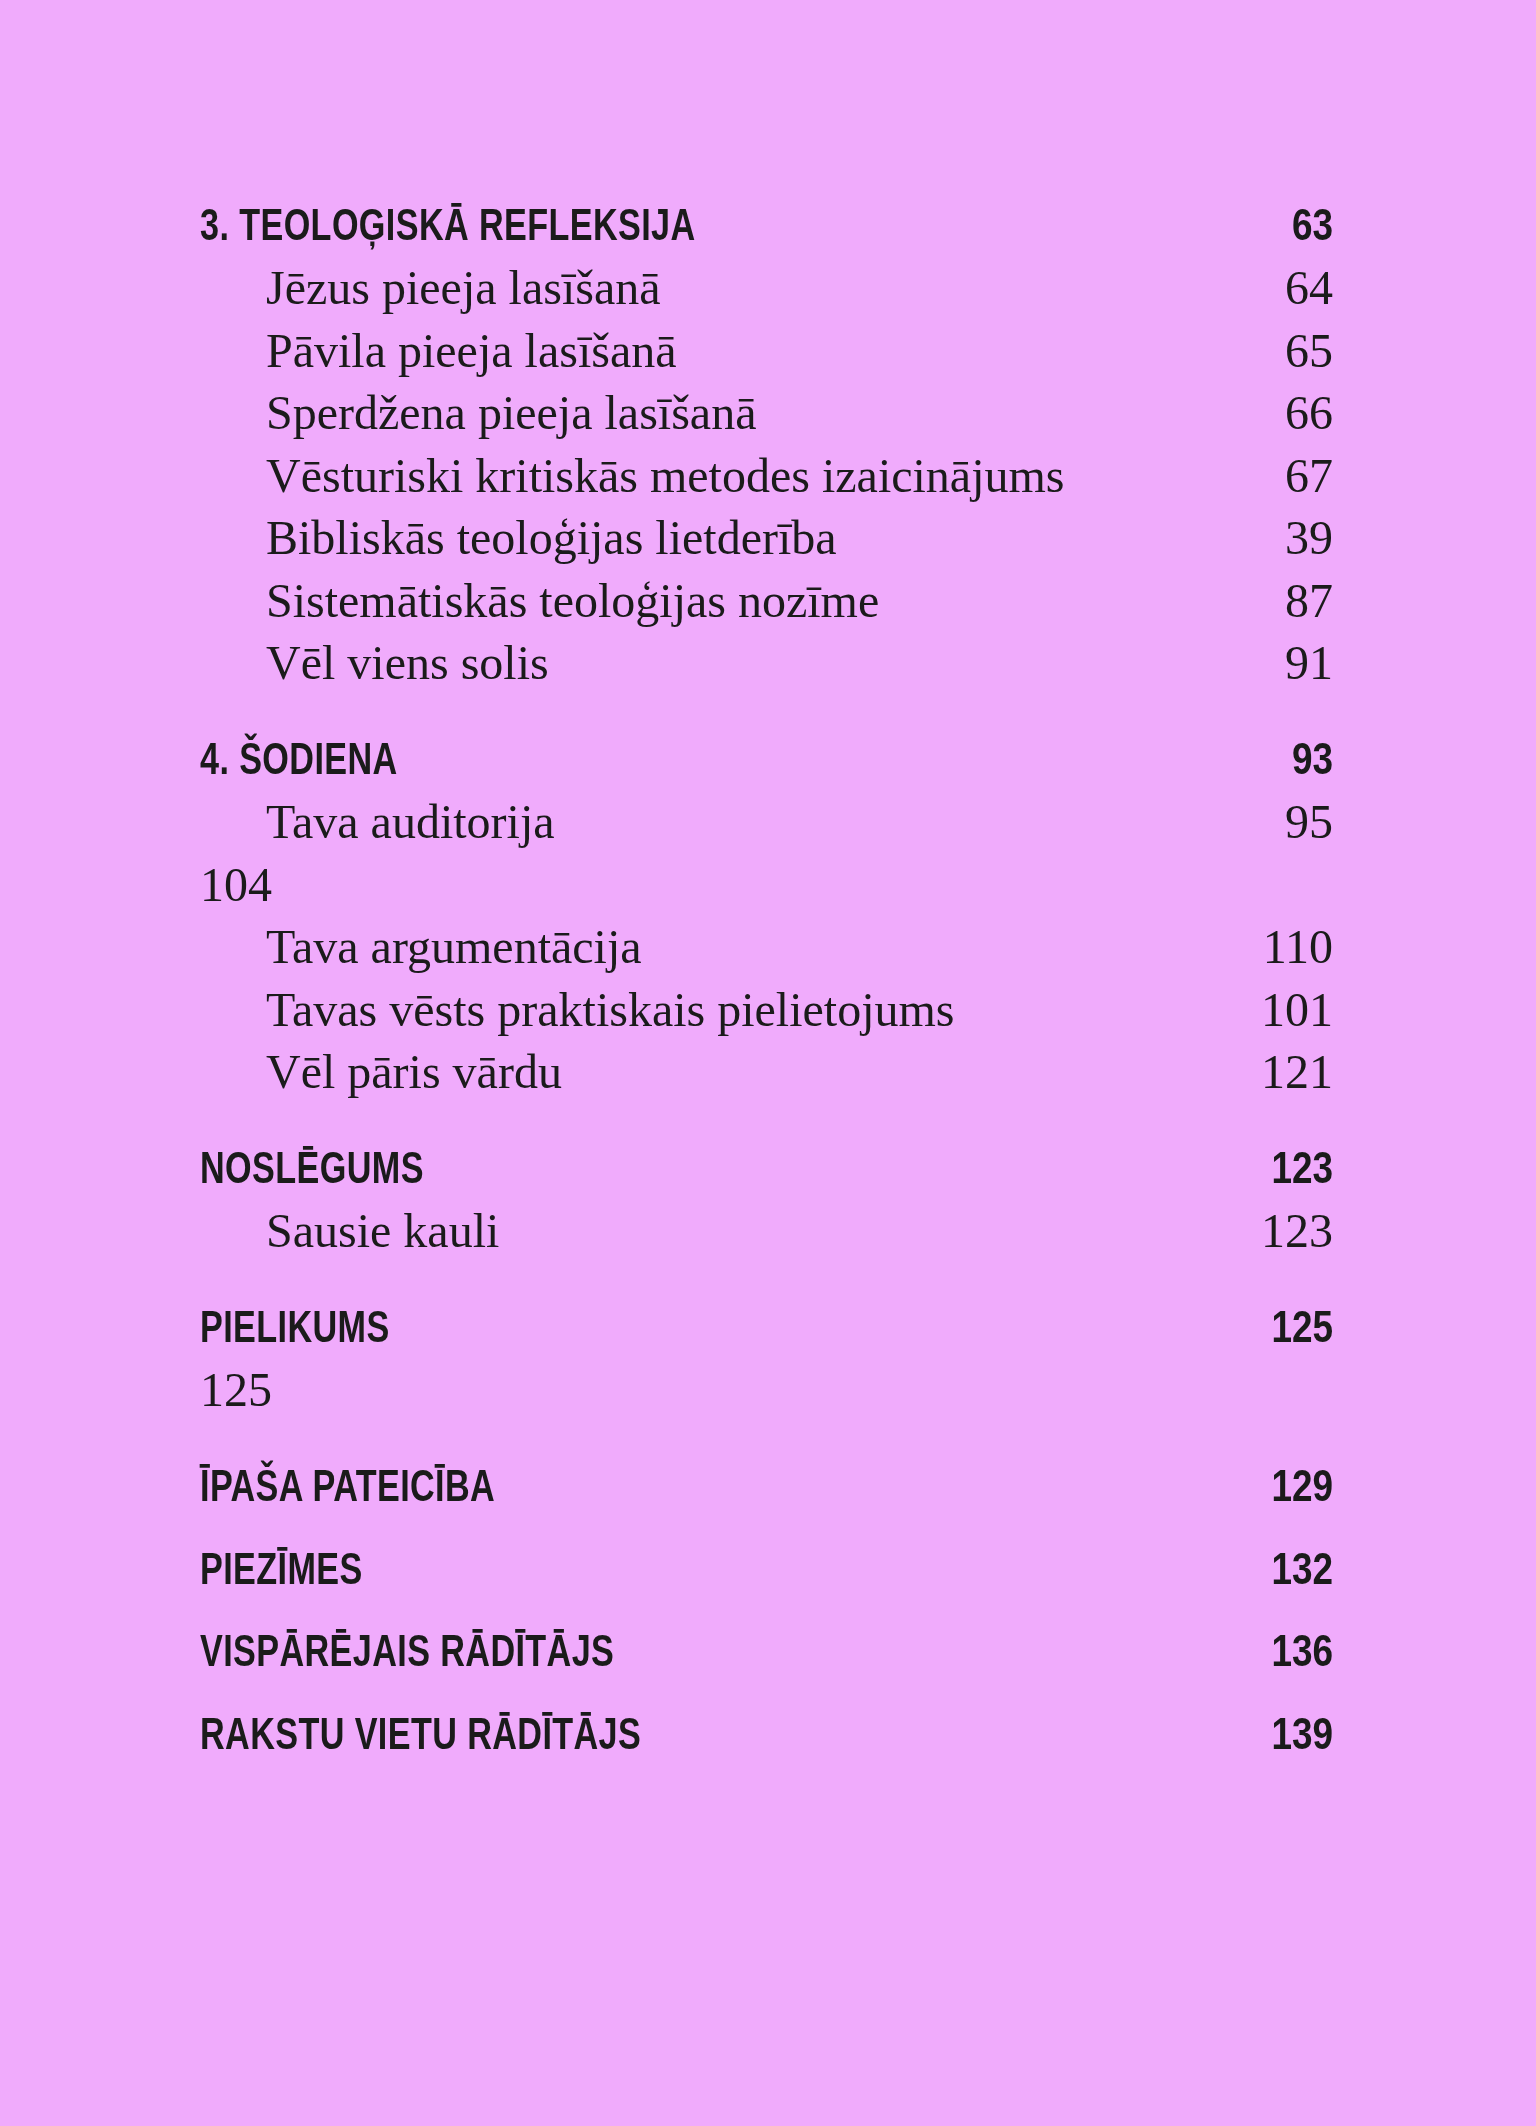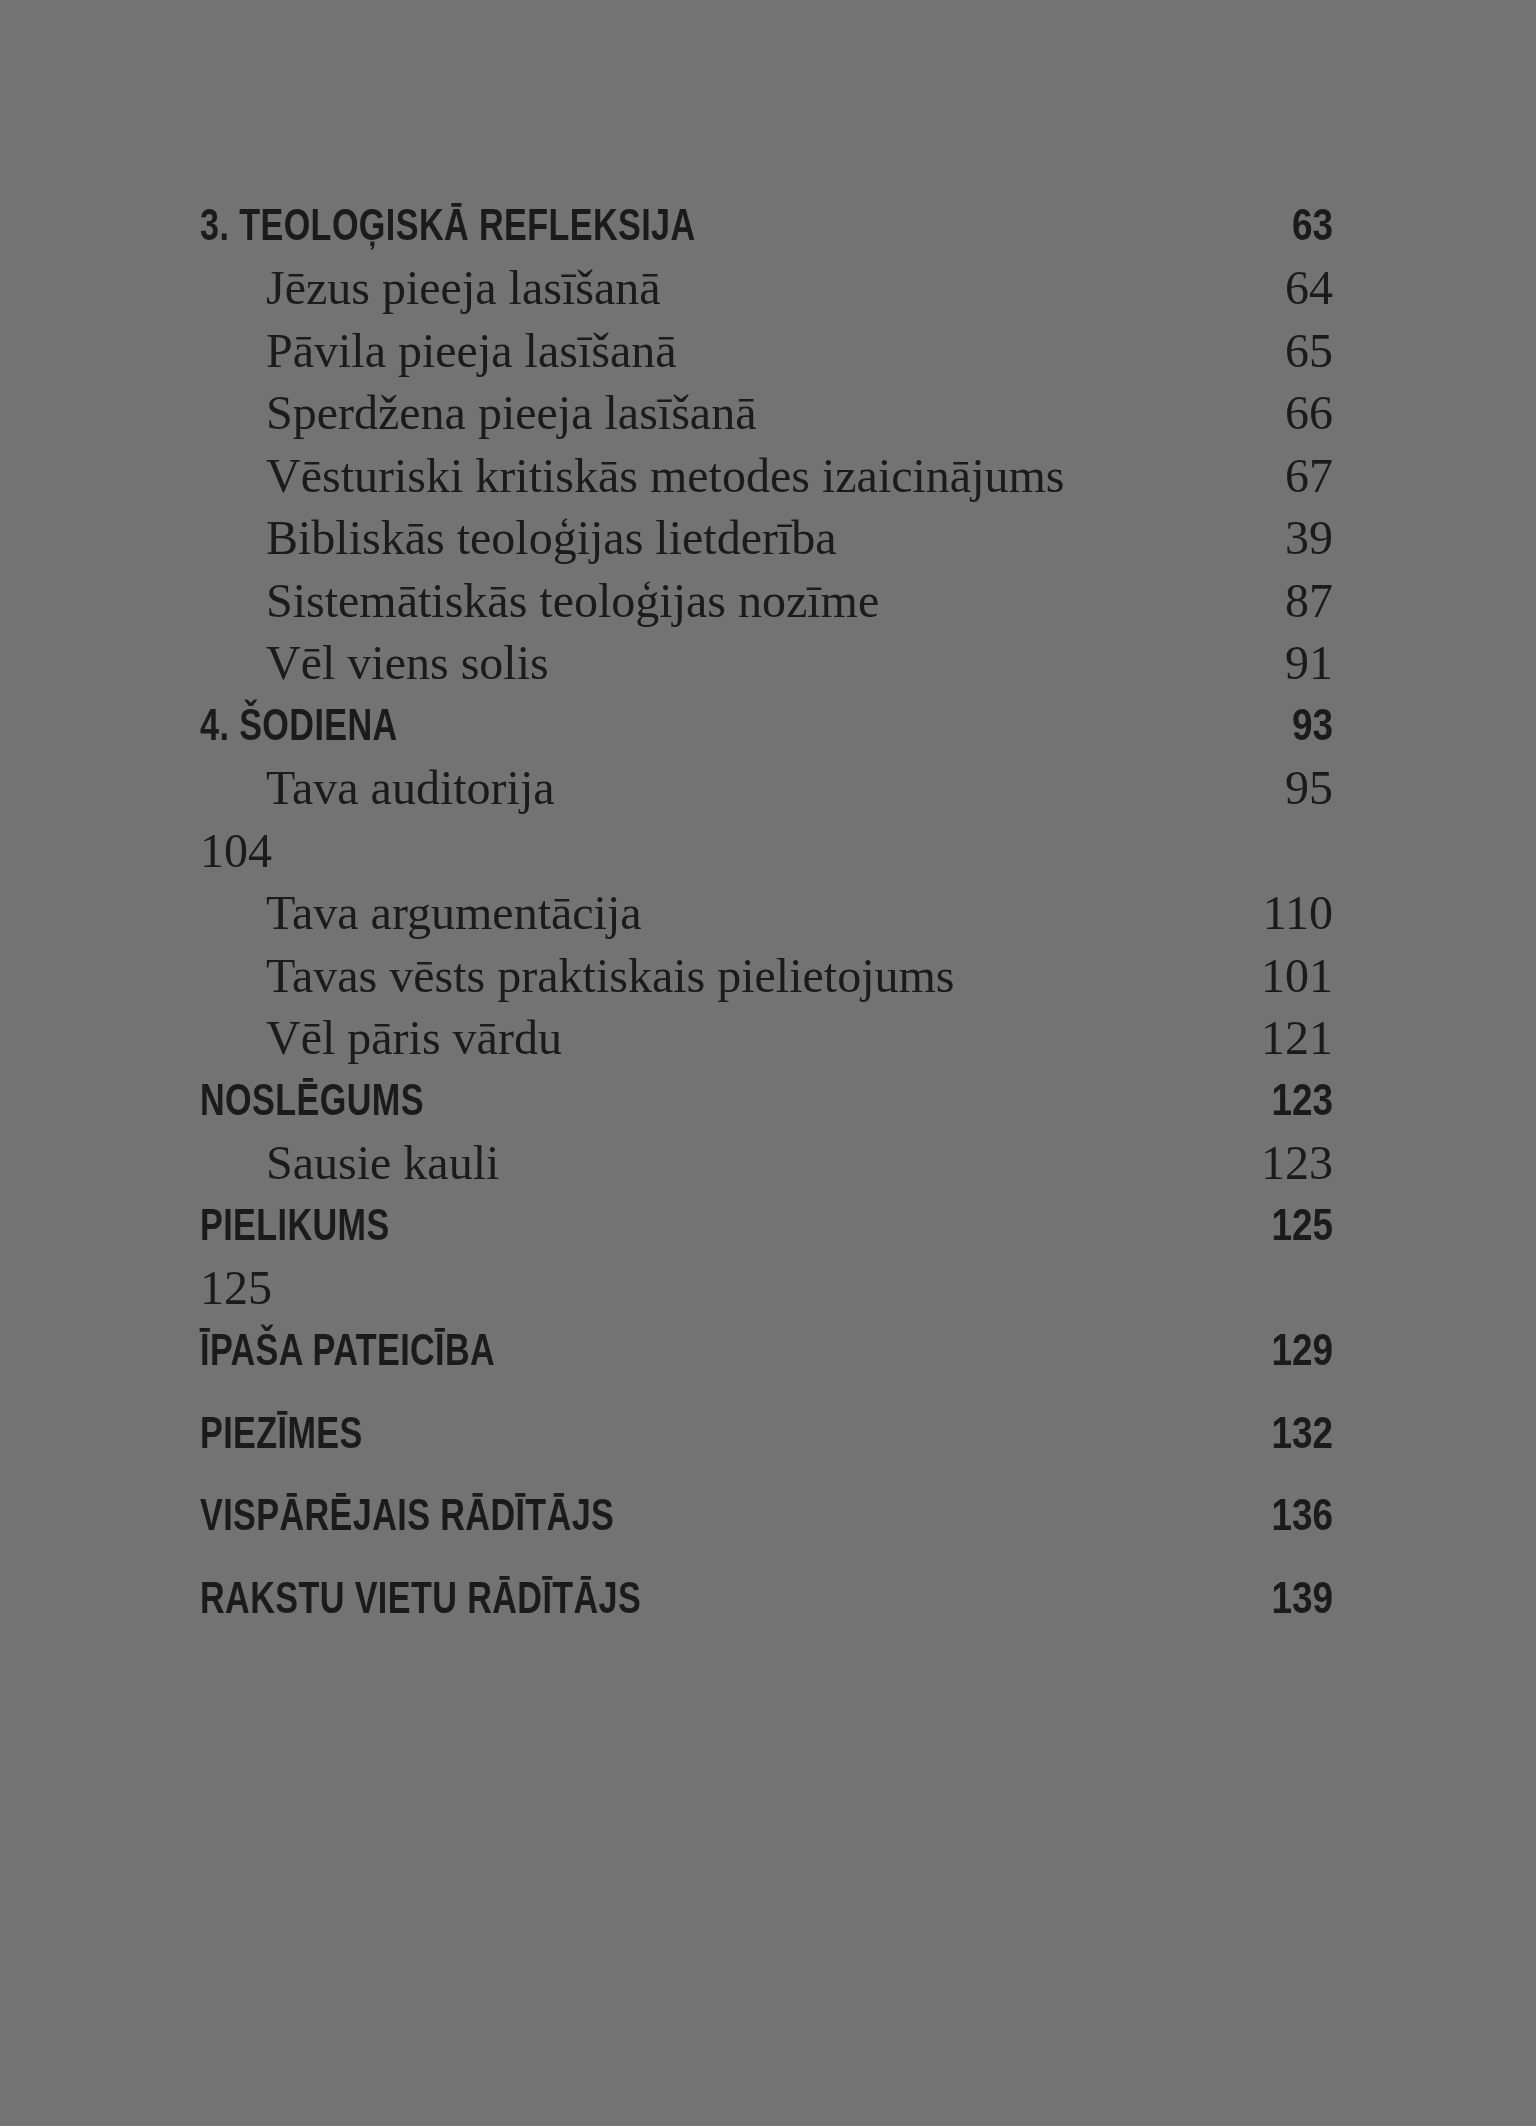--- a/index.html
+++ b/index.html
@@ -43,27 +43,27 @@
 
   
   .row.item {
     font-family: "Liberation Serif", serif;
     font-size: 48px;
     font-weight: normal;
   }
   .row.item .label { padding-left: 66px; }
 
   
-  .row.gap-section { }
+  .row.gap-section { margin-top: 34px; }
   .row.gap-small   { margin-top: 20px; }
 </style>
 </head>
 <body>
 
-<div class="page" style="background: #737373; color: rgb(27, 27, 27);">
+<div class="page" style="background: #f0abfc; color: rgb(27, 27, 27);">
   <div class="toc">
       <div class="row section">
     <span class="label">3. TEOLOĢISKĀ REFLEKSIJA</span>
     <span class="pageno">63</span>
   </div>
       <div class="row item">
     <span class="label">Jēzus pieeja lasīšanā</span>
     <span class="pageno">64</span>
   </div>
       <div class="row item">

